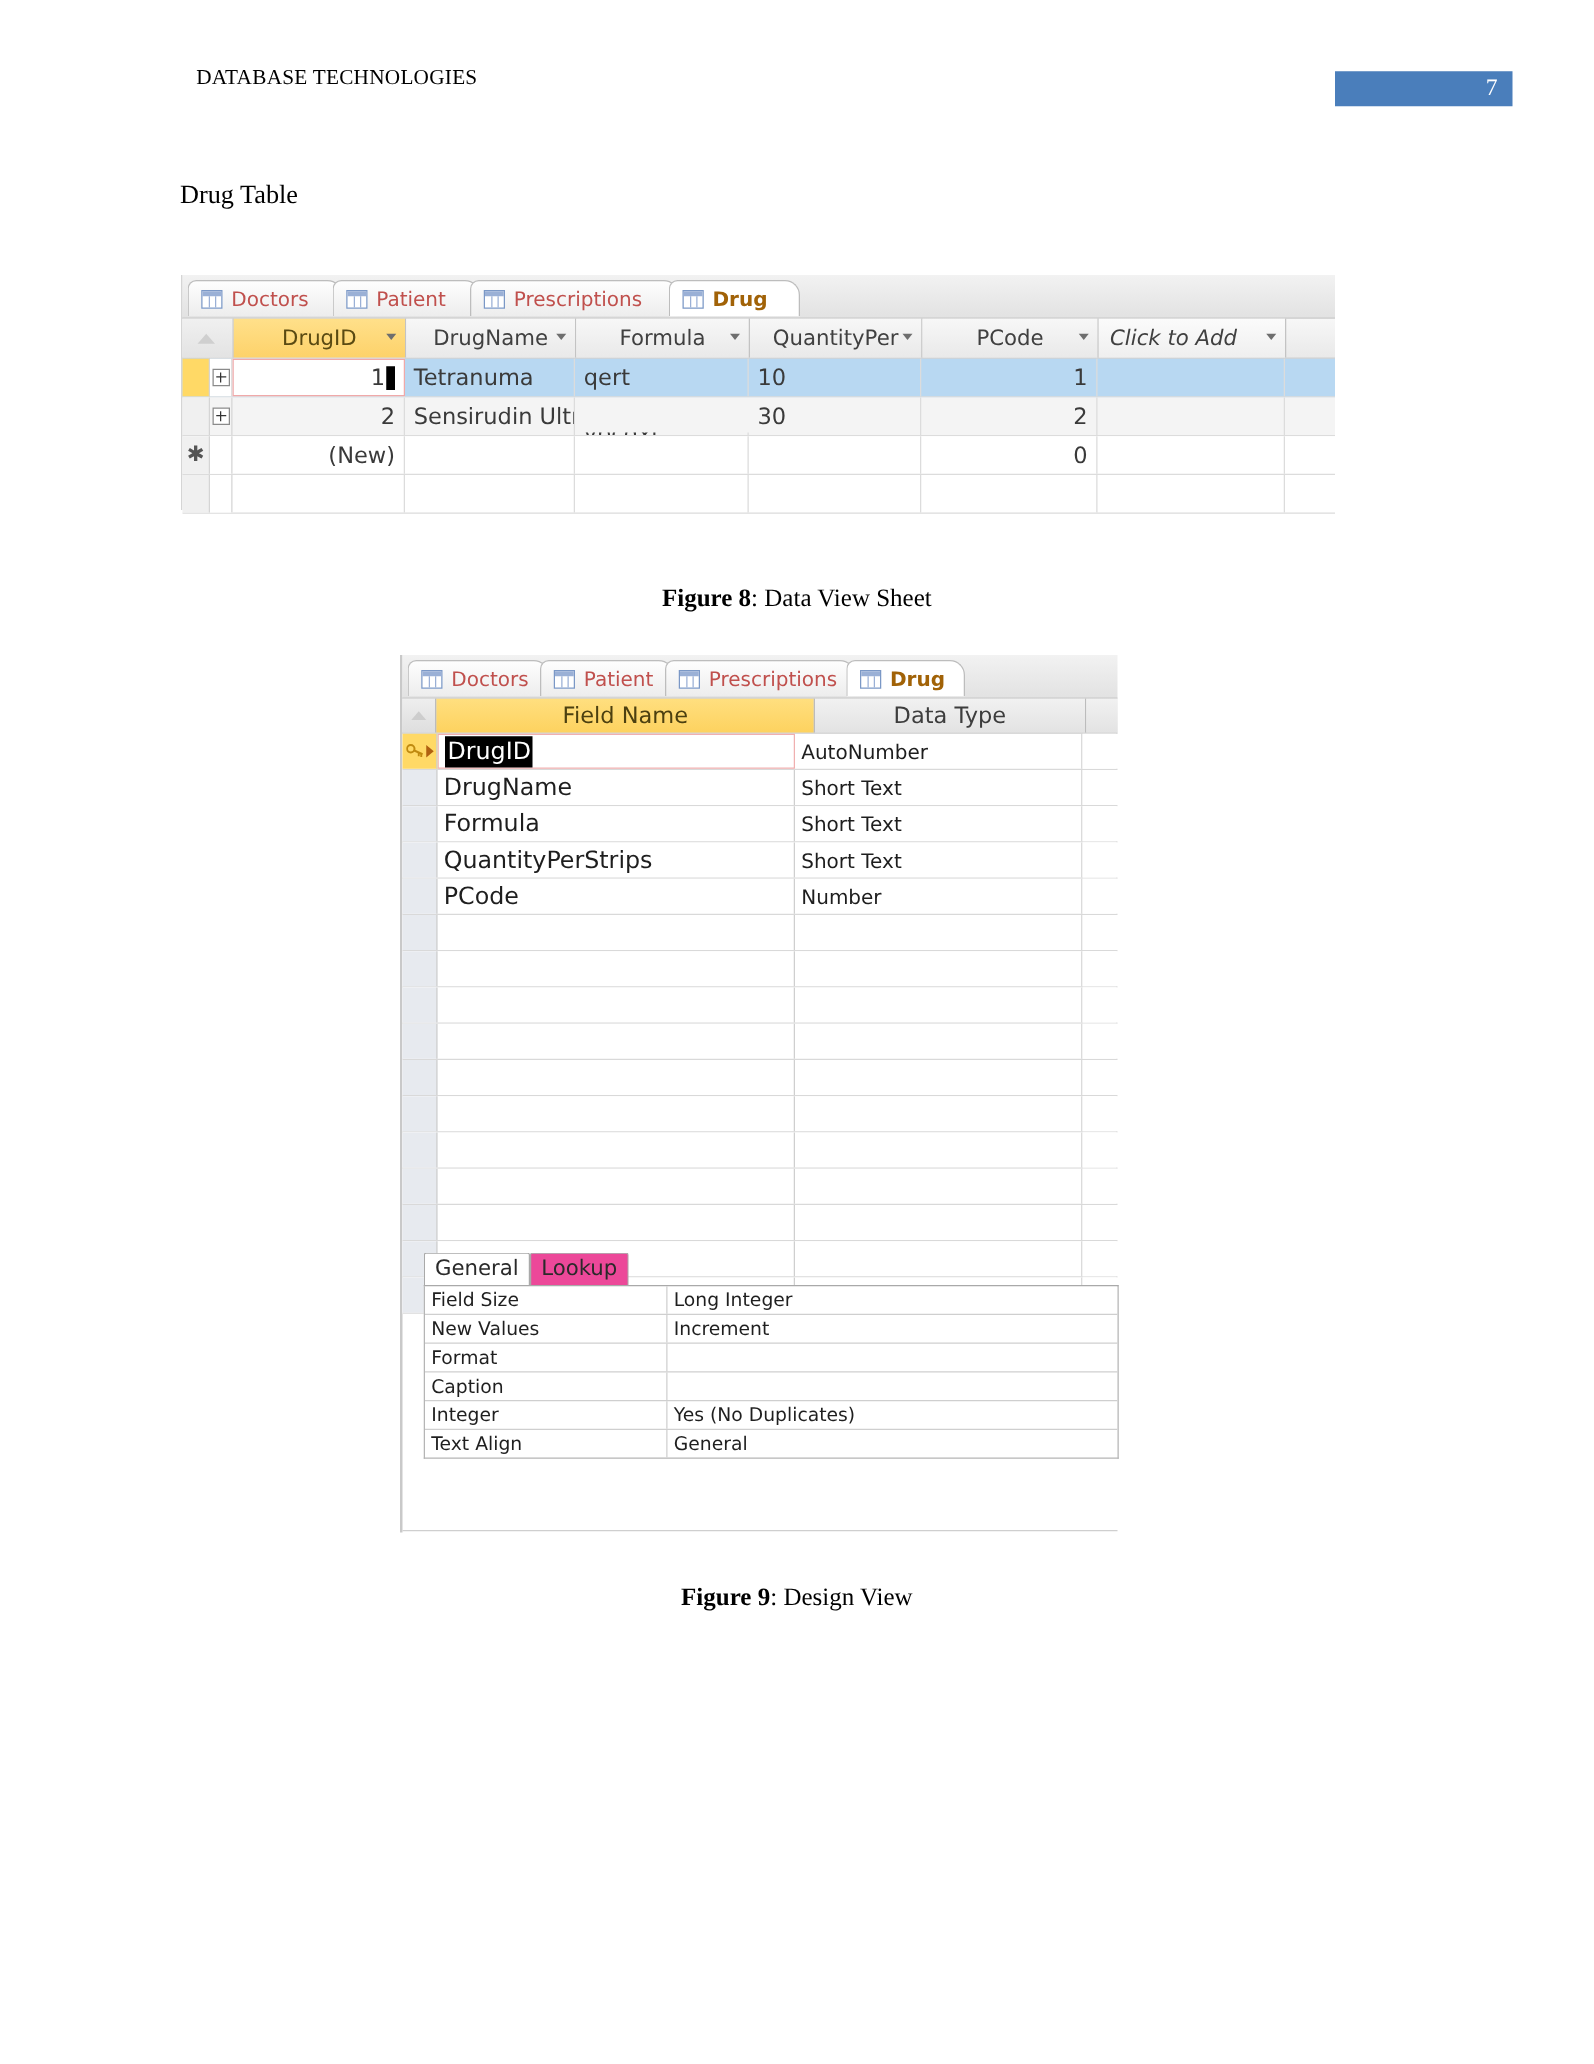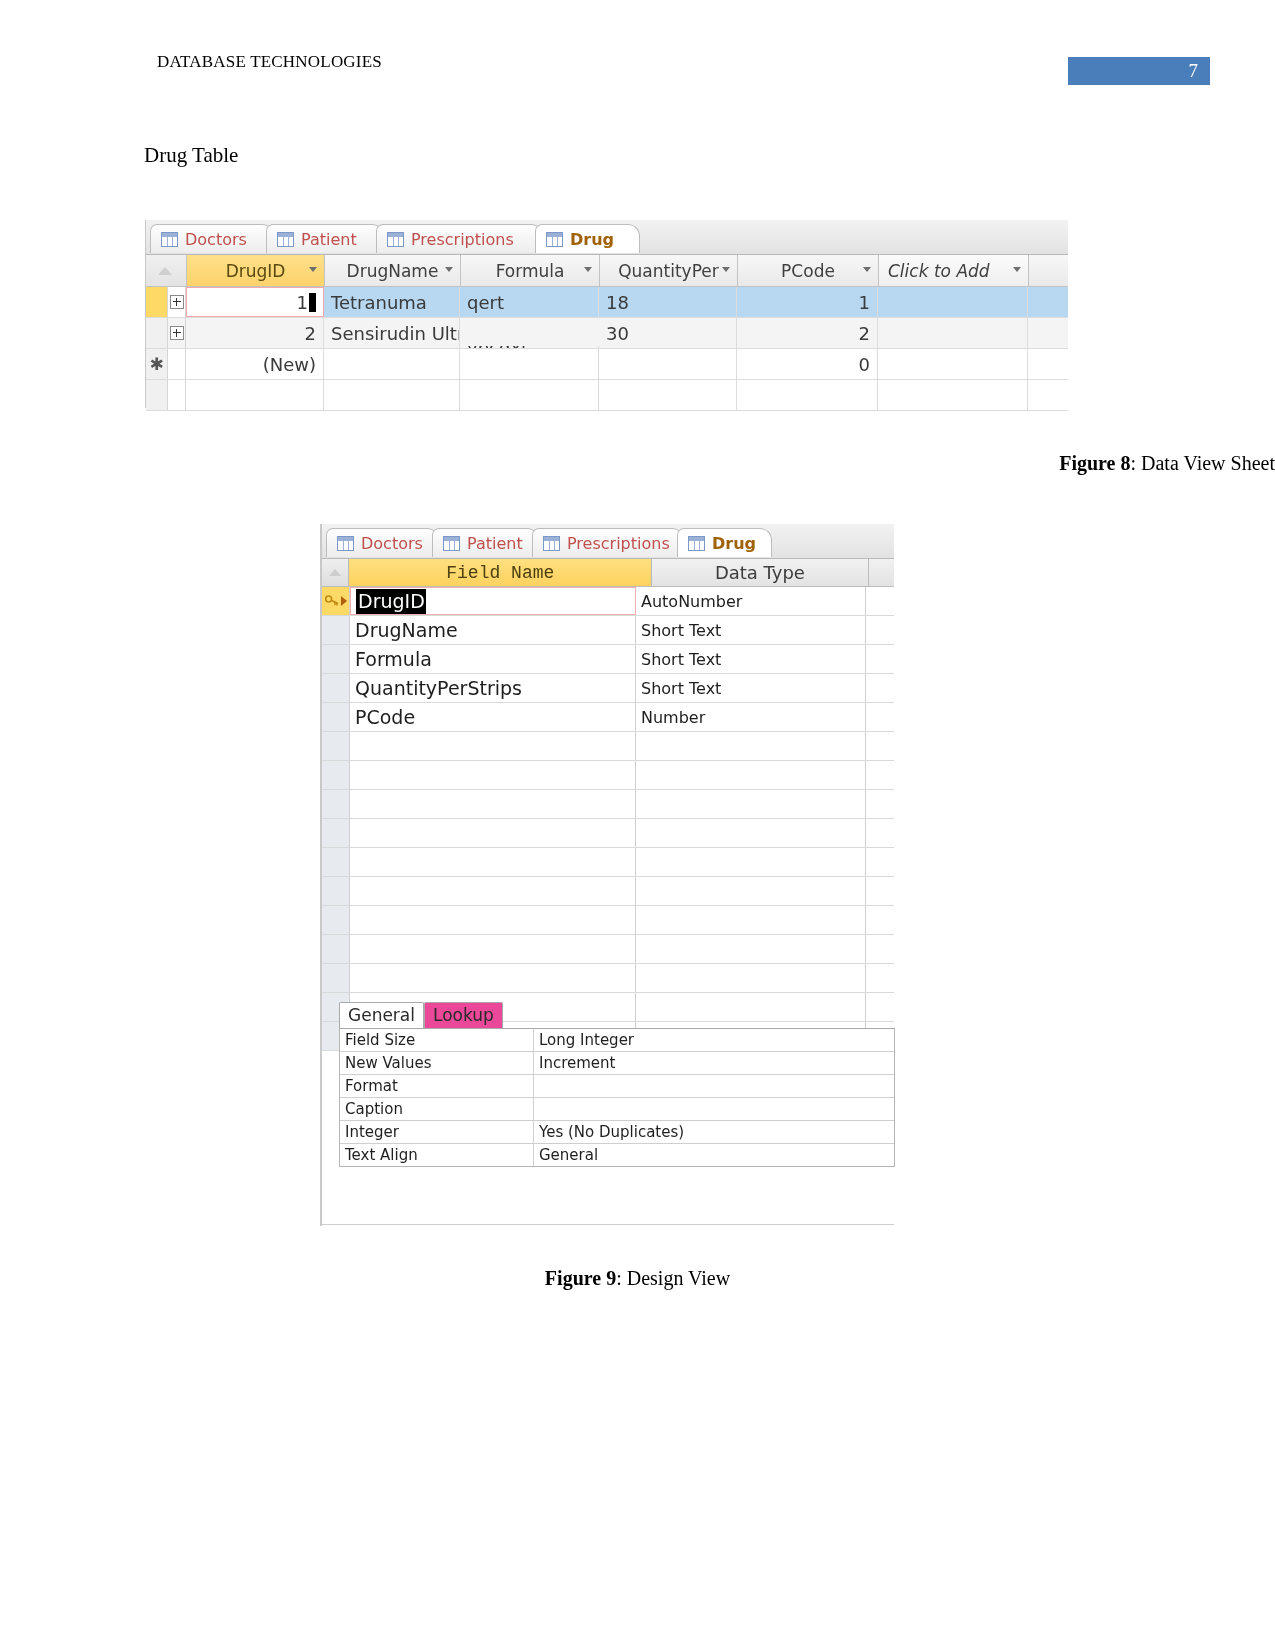--- a/index.html
+++ b/index.html
@@ -60,21 +60,21 @@
 
   
   .figure-caption {
     position: absolute;
     width: 1275px;
     text-align: center;
     font-size: 20px;
     color: #000;
   }
   .figure-caption .cap-strong { font-weight: bold; }
-  #caption-8 { top: 452px; text-align: right; }
+  #caption-8 { top: 468px; }
   #caption-9 { top: 1267px; }
 
   
   .access-datasheet {
     position: absolute;
     left: 145px;
     top: 220px;
     width: 922px;
     height: 188px;
     background: #ffffff;
@@ -291,21 +291,20 @@
     box-sizing: border-box;
     display: flex; align-items: center; justify-content: center;
     font-size: 18px;
     color: #3d3d3d;
     border-right: 1px solid #bcbcbc;
   }
   .dv-th.fieldname {
     width: 322px;
     background: linear-gradient(#ffdf7f, #fdd25f);
     color: #4c4010;
-    font-family: Liberation Mono, monospace;
   }
   .dv-th.datatype {
     width: 230px;
     background: linear-gradient(#f1f1f1,#e3e3e3);
   }
   .dv-th.tail {
     width: 27px;
     background: linear-gradient(#f1f1f1,#e3e3e3);
     border-right: none;
   }
@@ -507,21 +506,21 @@
       <div class="ds-sel current"></div>
       <div class="ds-exp">
         <span class="plusbox"></span>
       </div>
       <div class="ds-td num editing" style="width:138px;">
         <span>1</span>
           <span class="ds-caret"></span>
       </div>
       <div class="ds-td" style="width:136px;">Tetranuma</div>
       <div class="ds-td" style="width:139px;">qert</div>
-      <div class="ds-td" style="width:138px;">18</div>
+      <div class="ds-td" style="width:138px;">10</div>
       <div class="ds-td num" style="width:141px;">1</div>
       <div class="ds-td" style="width:150px;"></div>
     </div>
 
     <div class="ds-row alt">
       <div class="ds-sel"></div>
       <div class="ds-exp">
         <span class="plusbox"></span>
       </div>
       <div class="ds-td num" style="width:138px;">2</div>

